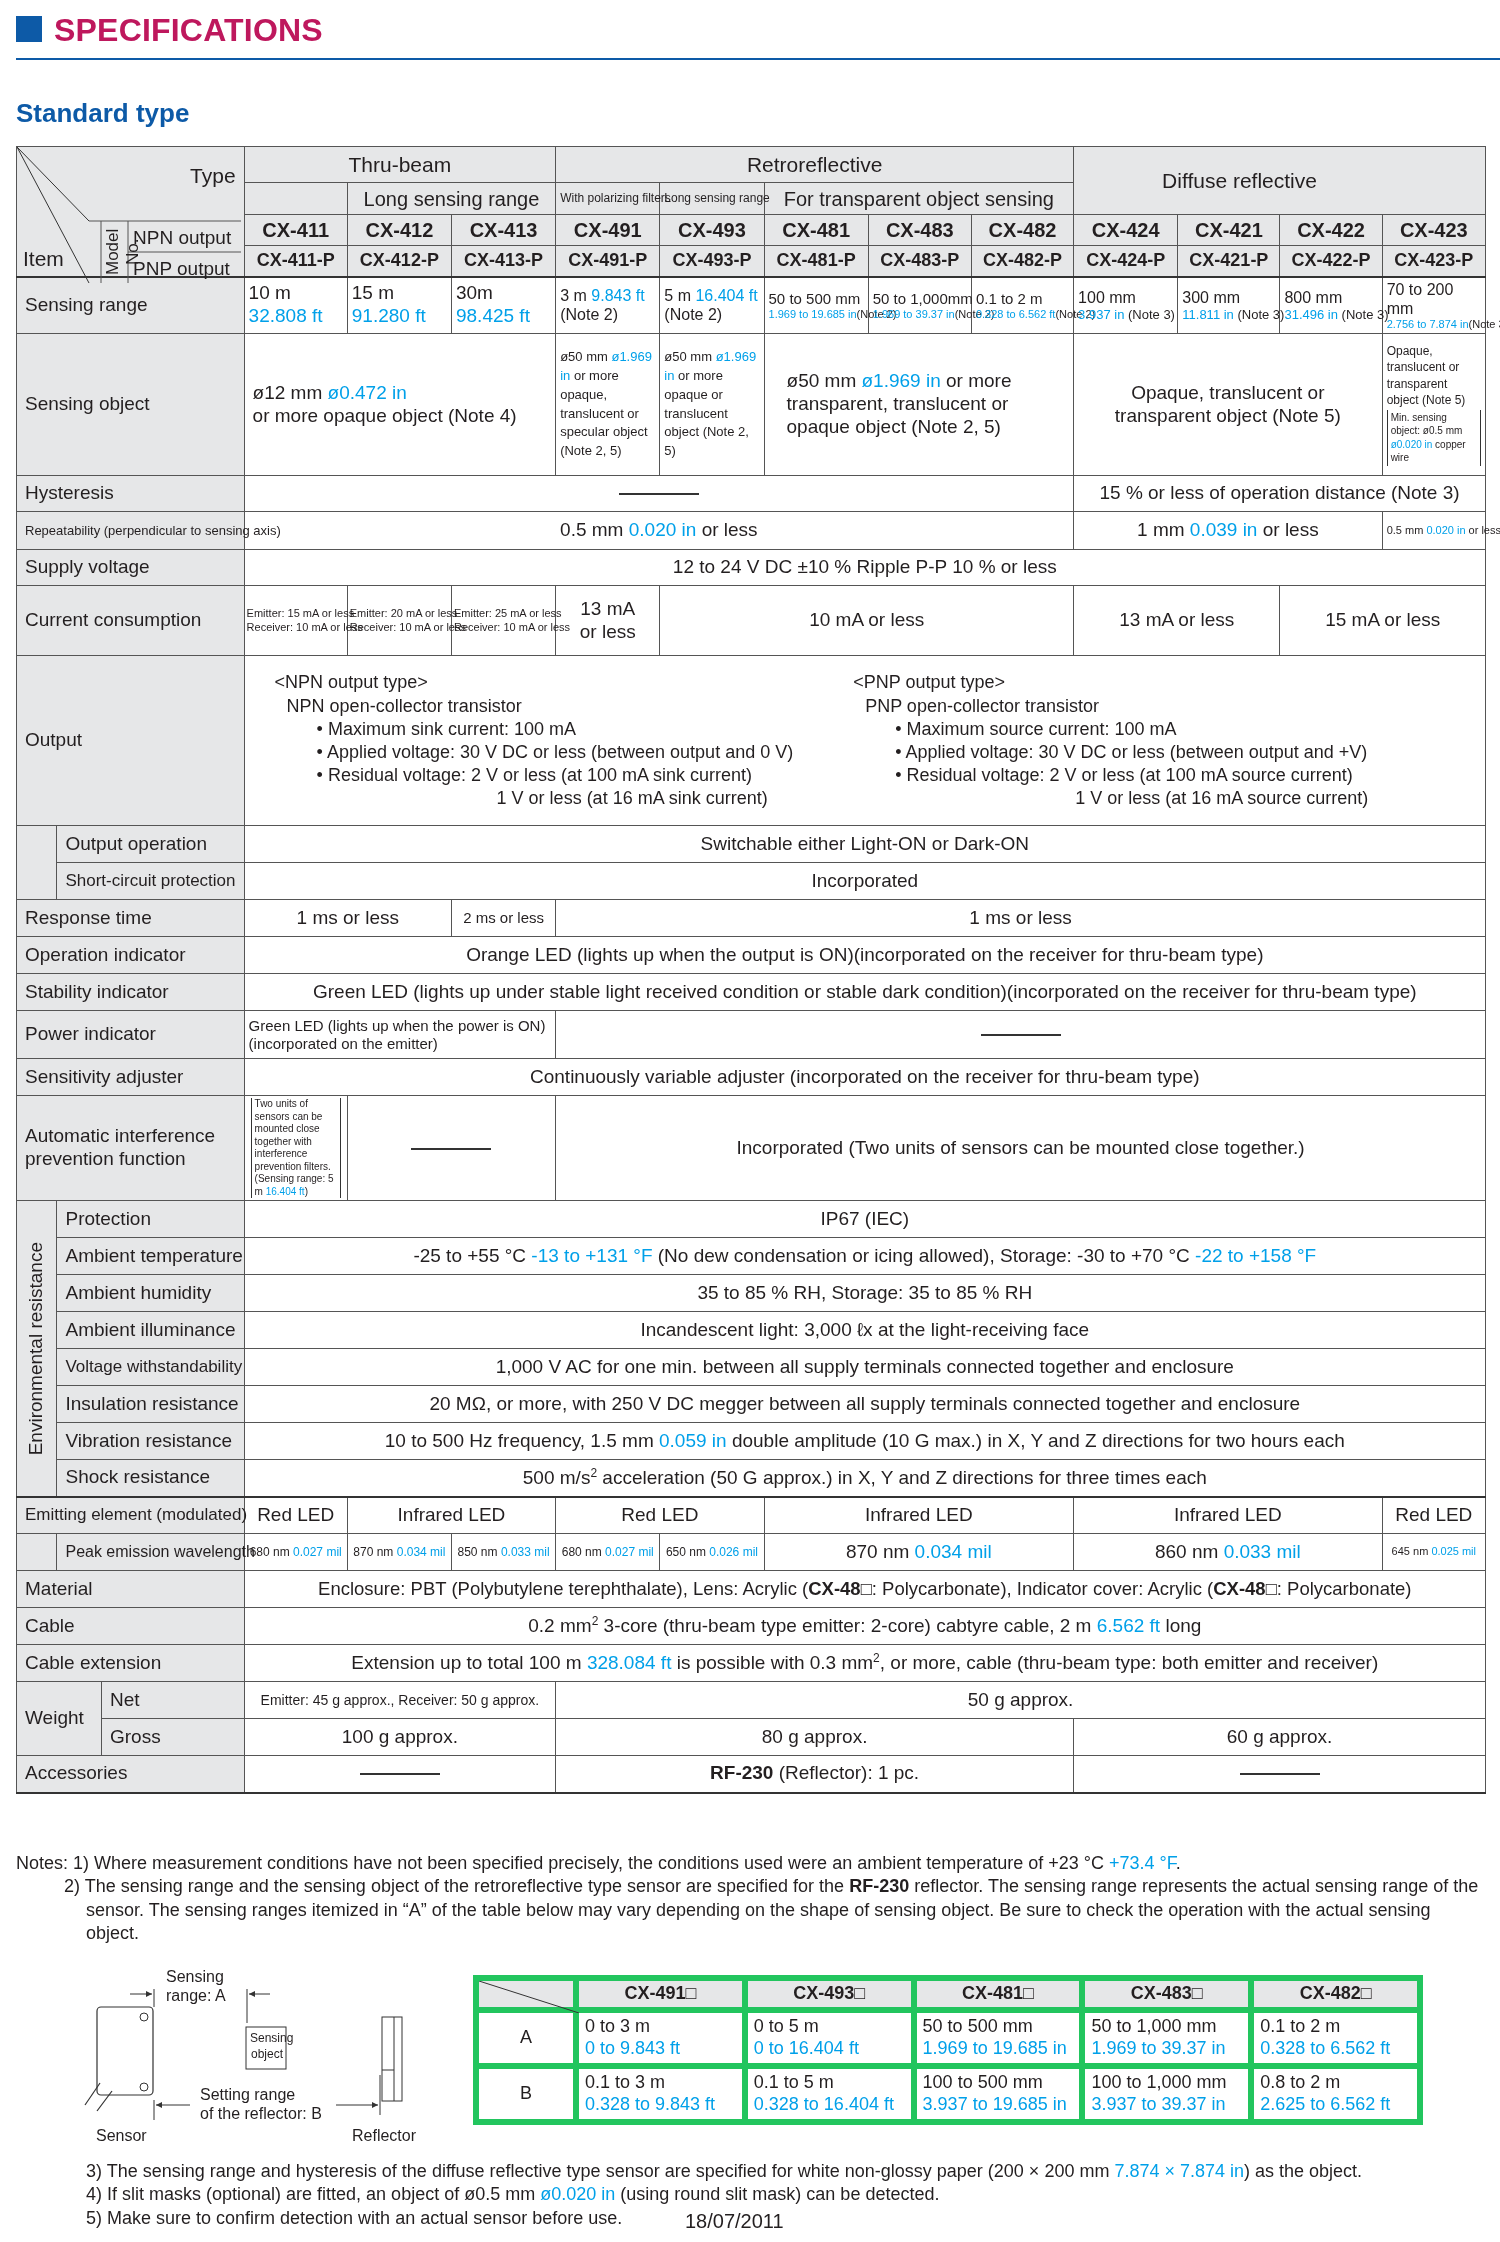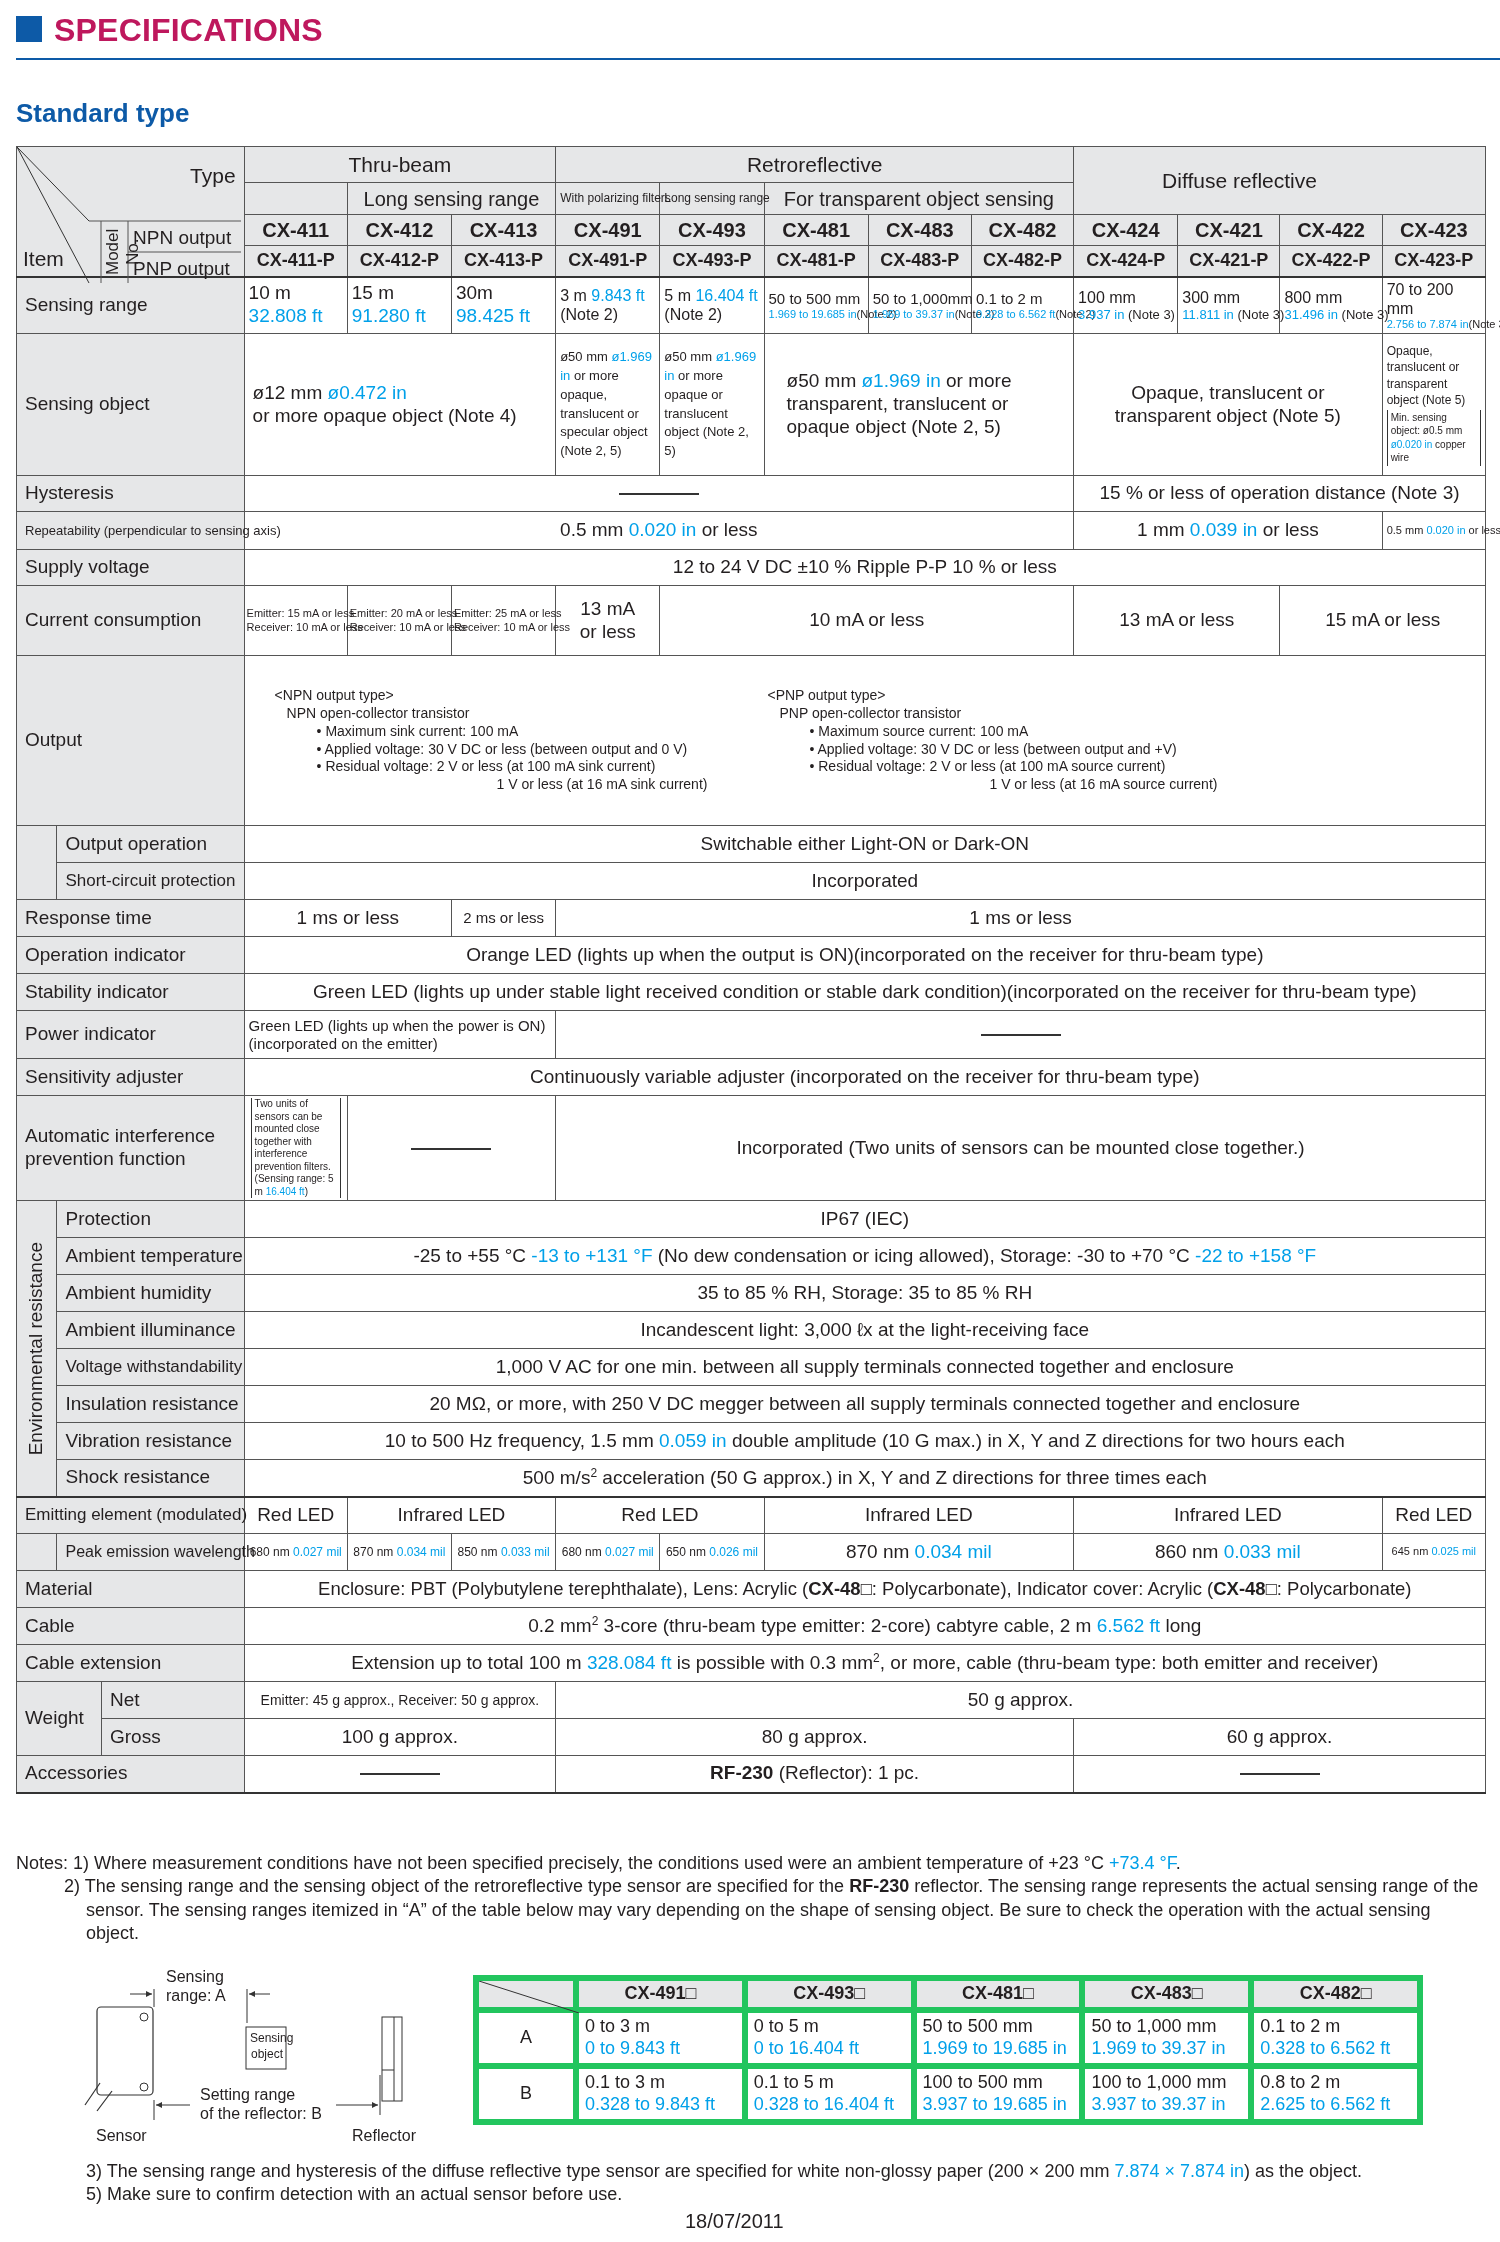--- a/index.html
+++ b/index.html
@@ -218,21 +218,21 @@
           <div>13 mA</div>
           <div>or less</div>
         </td>
     <td colspan="4" class="c">10 mA or less</td>
     <td colspan="2" class="c">13 mA or less</td>
     <td colspan="2" class="c">15 mA or less</td>
   </tr>
 
   <tr style="height:170px">
     <td colspan="4" class="ih">Output</td>
-    <td colspan="12" style="font-size:14px;line-height:1.28;padding:8px 8px 8px 30px">
+    <td colspan="12" style="font-size:18px;line-height:1.28;padding:8px 8px 8px 30px">
       <div style="display:flex;gap:60px">
         <div>
           <div>&lt;NPN output type&gt;</div>
           <div style="padding-left:12px">NPN open-collector transistor</div>
           <div style="padding-left:42px">• Maximum sink current: 100 mA</div>
           <div style="padding-left:42px">• Applied voltage: 30 V DC or less (between output and 0 V)</div>
           <div style="padding-left:42px">• Residual voltage: 2 V or less (at 100 mA sink current)</div>
           <div style="padding-left:222px">1 V or less (at 16 mA sink current)</div>
         </div>
         <div>
@@ -496,15 +496,16 @@
     <td>
           <div>0.8 to 2 m</div>
           <div class="blue">2.625 to 6.562 ft</div>
         </td>
   </tr>
 </tbody>
   </table>
 
 <div class="notes" style="top:2160px;left:86px;width:1414px">
   <div><span>3) The sensing range and hysteresis of the diffuse reflective type sensor are specified for white non-glossy paper (200 × 200 mm</span> <span class="blue">7.874 × 7.874 in</span><span>) as the object.</span></div>
+  <div><span>4) If slit masks (optional) are fitted, an object of ø0.5 mm</span> <span class="blue">ø0.020 in</span> <span>(using round slit mask) can be detected.</span></div>
   <div>5) Make sure to confirm detection with an actual sensor before use.</div>
 </div>
 <div class="date">18/07/2011</div>
 
 </body></html>

